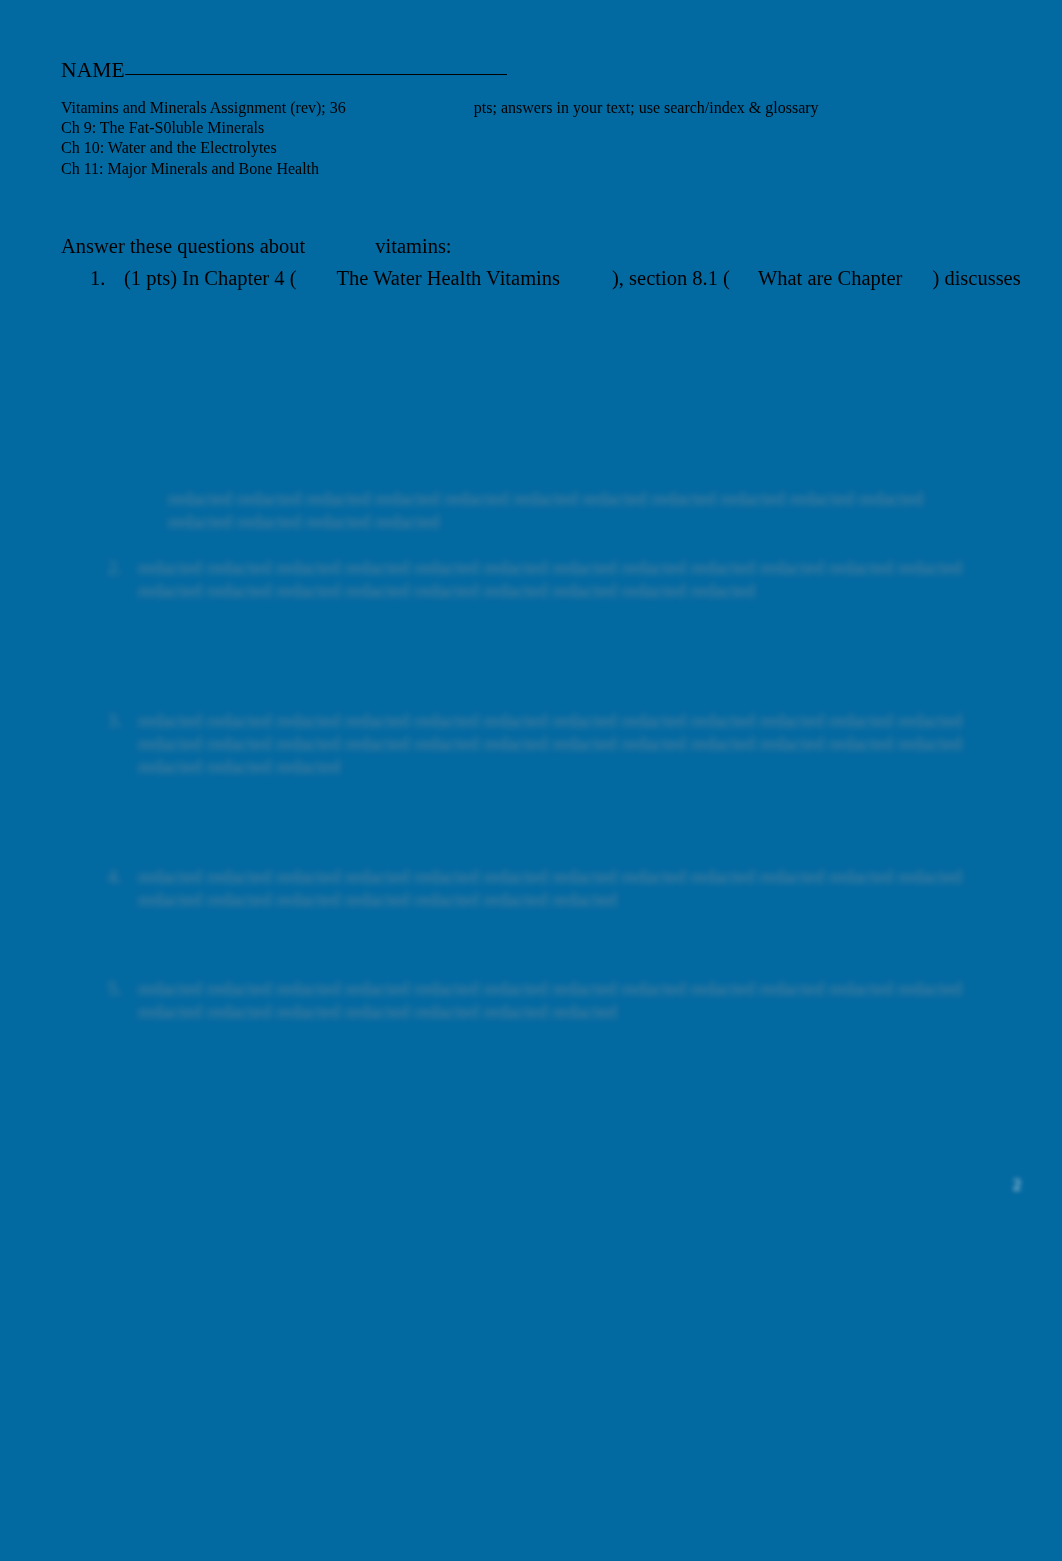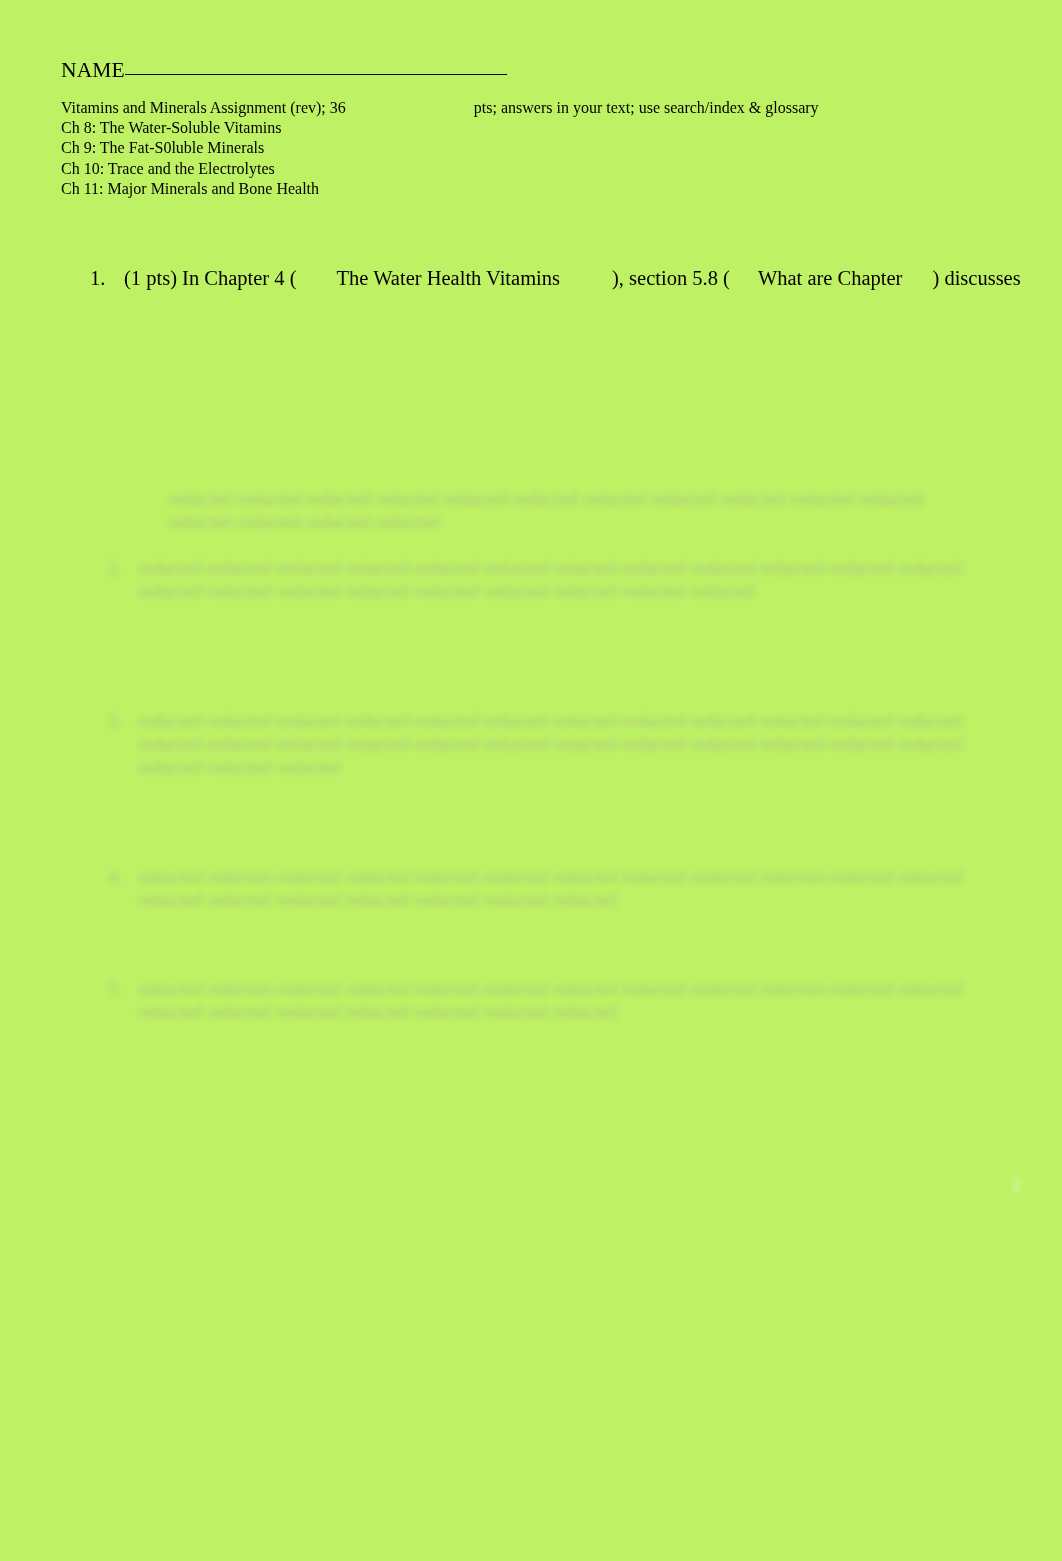--- a/index.html
+++ b/index.html
@@ -9,21 +9,21 @@
     background: #ffffff;
   }
   body {
     font-family: "Liberation Serif", "DejaVu Serif", serif;
     color: #000000;
   }
   .page {
     position: relative;
     width: 1062px;
     height: 1561px;
-    background: #bef264;
+    background: #0369a1;
     overflow: hidden;
   }
 
   
   .name-line {
     position: absolute;
     left: 61px;
     top: 57px;
     font-size: 21.5px;
     line-height: 26px;
@@ -123,29 +123,31 @@
 <body>
 
 <div class="page">
 
   <div class="name-line">
     <span class="name-label">NAME</span><span class="name-rule"></span>
   </div>
 
   <div class="header-block">
     <span class="line"><span>Vitamins and Minerals Assignment (rev); 36</span><span class="tabgap-1"></span><span>pts; answers in your text; use search/index &amp; glossary</span></span>
-    <span class="line">Ch 8: The Water-Soluble Vitamins</span>
     <span class="line">Ch 9: The Fat-S0luble Minerals</span>
-    <span class="line">Ch 10: Trace and the Electrolytes</span>
+    <span class="line">Ch 10: Water and the Electrolytes</span>
     <span class="line">Ch 11: Major Minerals and Bone Health</span>
   </div>
 
+  <div class="answer-prompt">
+    <span>Answer these questions about</span><span class="tabgap-2"></span><span>vitamins:</span>
+  </div>
 
   <div class="question-1">
-    <span class="q-num">1.</span><span>(1 pts)</span><span> </span><span>In Chapter 4 (</span><span class="tabgap-3"></span><span>The Water Health Vitamins</span><span class="tabgap-4"></span><span>), section 5.8 (</span><span class="tabgap-5"></span><span>What are Chapter</span><span class="tabgap-6"></span><span>) discusses</span>
+    <span class="q-num">1.</span><span>(1 pts)</span><span> </span><span>In Chapter 4 (</span><span class="tabgap-3"></span><span>The Water Health Vitamins</span><span class="tabgap-4"></span><span>), section 8.1 (</span><span class="tabgap-5"></span><span>What are Chapter</span><span class="tabgap-6"></span><span>) discusses</span>
   </div>
 
   <div class="redacted-block rb-continuation">
     <span class="r-body">
       <span class="r-line">redacted redacted redacted redacted redacted redacted redacted redacted redacted redacted redacted</span>
       <span class="r-line">redacted redacted redacted redacted</span>
     </span>
   </div>
 
   <div class="redacted-block rb-2">

